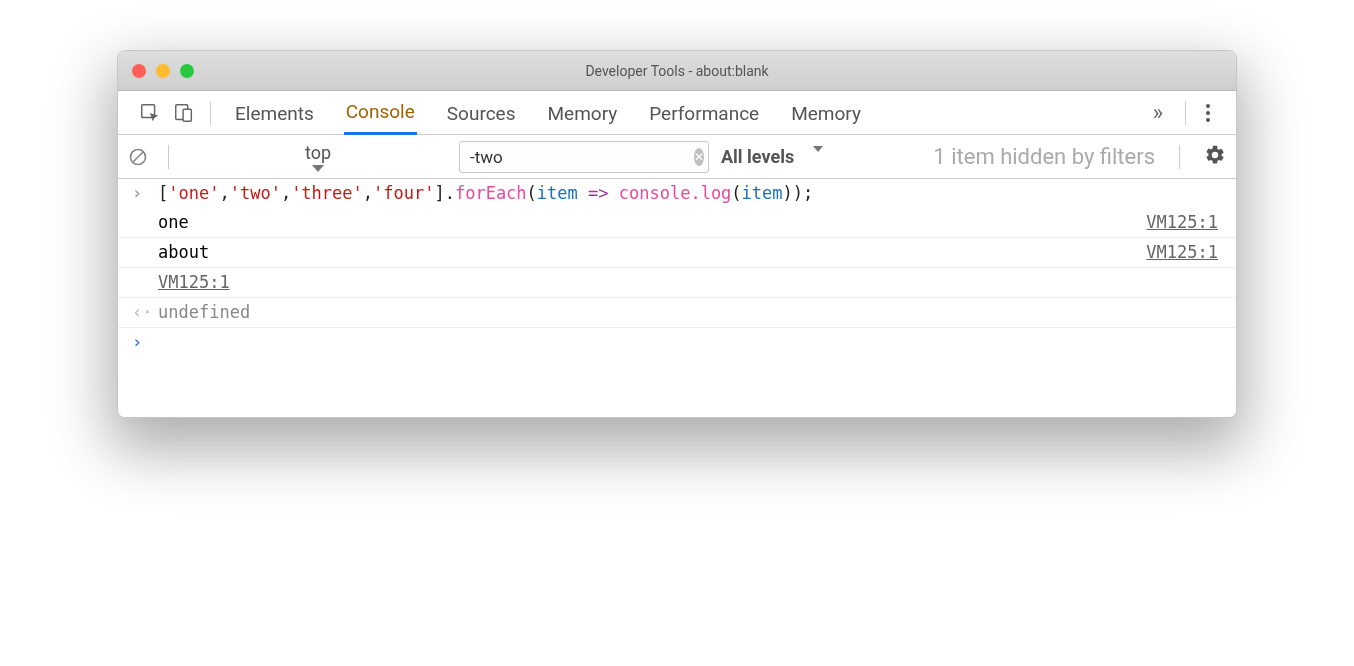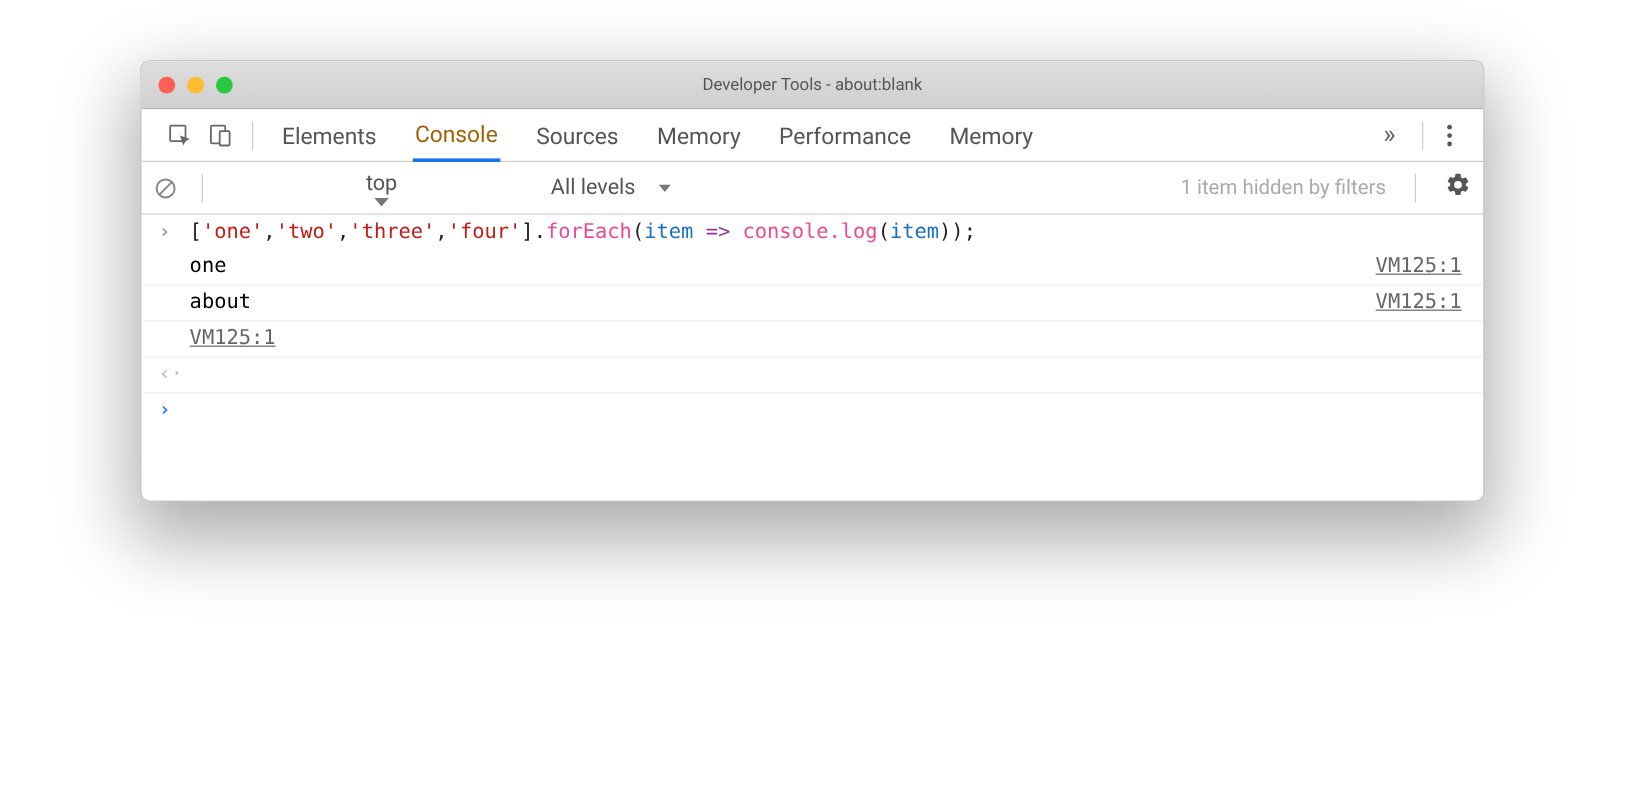--- a/index.html
+++ b/index.html
@@ -72,22 +72,22 @@
     border:1px solid #c8c8c8; border-radius:3px;
     padding:0 8px; background:#fdfdfd;
   }
   .filter-input{
     flex:1; border:none; outline:none; font-size:17px;
     font-family:inherit; background:transparent; color:#333;
   }
   .clear-btn{width:18px;height:18px;border-radius:50%;background:#c0c0c0;
     color:#fff; font-size:12px; display:flex;align-items:center;justify-content:center;
     cursor:default;}
-  .levels{display:flex;align-items:center;gap:19px;cursor:default;}
-  .hidden-msg{color:#aaa; font-size:17px;}
+  .levels{display:flex;gap:19px;cursor:default;font-weight:bold;}
+  .hidden-msg{color:#aaa; font-size:22px;}
   .gear{color:#555;}
   .spacer{flex:1;}
   
   .console-body{
     font-family: Menlo, Consolas, monospace;
     font-size:17px;
     background:#fff;
     padding-bottom:60px;
   }
   .row{display:flex; align-items:flex-start; padding:4px 14px 5px 14px;
@@ -159,20 +159,24 @@
       <svg width="20" height="20" viewBox="0 0 24 24" fill="none" stroke="#888" stroke-width="2">
         <circle cx="12" cy="12" r="9"></circle>
           <line x1="6" y1="18" x2="18" y2="6"></line>
       </svg>
     </span>
     <span class="sep" style="margin:0 8px"></span>
     <div class="context-select">
       <span>top</span>
       <span class="tri-down"></span>
     </div>
+    <div class="filter-input-wrap">
+      <input class="filter-input" value="-two" style="">
+      <span class="clear-btn">✕</span>
+    </div>
     <div class="levels">
       <span>All levels</span>
       <span class="tri-down small"></span>
     </div>
     <span class="spacer"></span>
     <span class="hidden-msg">1 item hidden by filters</span>
     <span class="sep" style="margin:0 12px"></span>
     <span class="gear">
       <svg width="22" height="22" viewBox="0 0 24 24" fill="#555">
         <path d="M19.14,12.94a7.07,7.07,0,0,0,.05-.94,7.07,7.07,0,0,0-.05-.94l2.03-1.58a.5.5,0,0,0,.12-.64l-1.92-3.32a.5.5,0,0,0-.61-.22l-2.39.96a7.22,7.22,0,0,0-1.63-.94l-.36-2.54A.5.5,0,0,0,13.88,2H10.12a.5.5,0,0,0-.49.42L9.27,4.96a7.22,7.22,0,0,0-1.63.94l-2.39-.96a.5.5,0,0,0-.61.22L2.72,8.48a.5.5,0,0,0,.12.64l2.03,1.58a7.07,7.07,0,0,0-.05.94,7.07,7.07,0,0,0,.05.94L2.84,14.16a.5.5,0,0,0-.12.64l1.92,3.32a.5.5,0,0,0,.61.22l2.39-.96a7.22,7.22,0,0,0,1.63.94l.36,2.54a.5.5,0,0,0,.49.42h3.76a.5.5,0,0,0,.49-.42l.36-2.54a7.22,7.22,0,0,0,1.63-.94l2.39.96a.5.5,0,0,0,.61-.22l1.92-3.32a.5.5,0,0,0-.12-.64ZM12,15.5A3.5,3.5,0,1,1,15.5,12,3.5,3.5,0,0,1,12,15.5Z"></path>
@@ -201,20 +205,21 @@
     </div>
     <div class="row">
       <div class="gutter"></div>
       <div class="source-link">VM125:1</div>
     </div>
 
     <div class="row">
       <div class="gutter">
           <span class="out-caret">‹·</span>
         </div>
+      <div class="content tok-undef">undefined</div>
     </div>
 
     <div class="row noborder">
       <div class="gutter">
           <span class="blue-caret">›</span>
         </div>
       <div class="content"></div>
     </div>
 
   </div>

